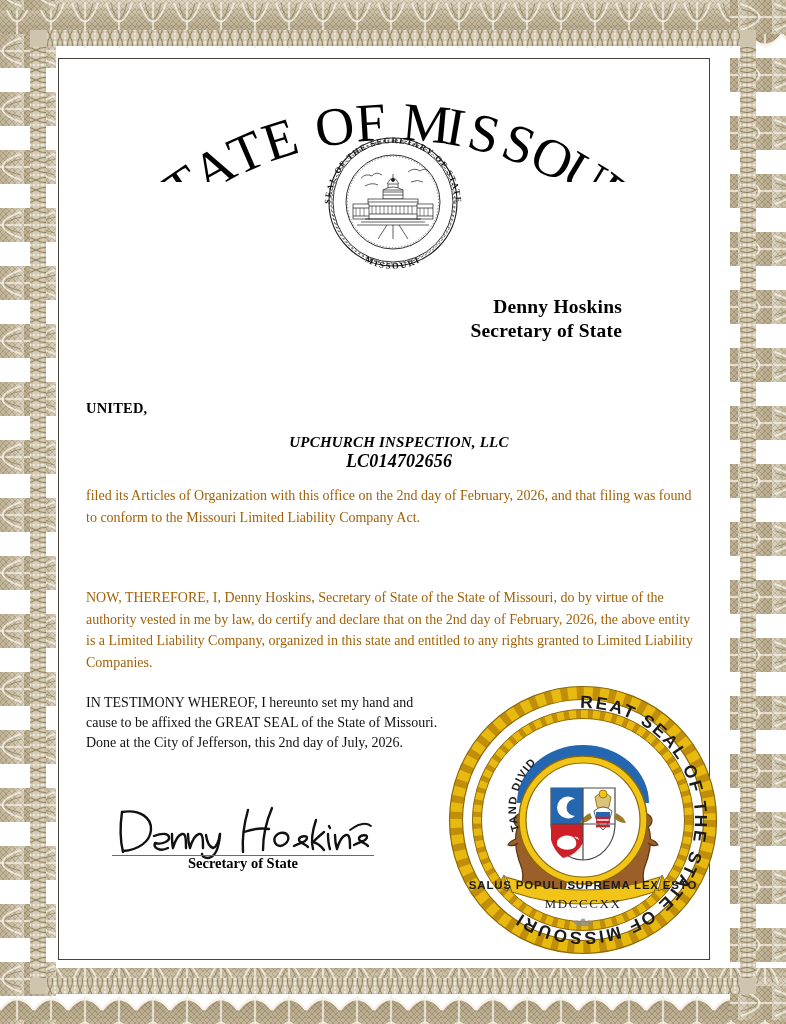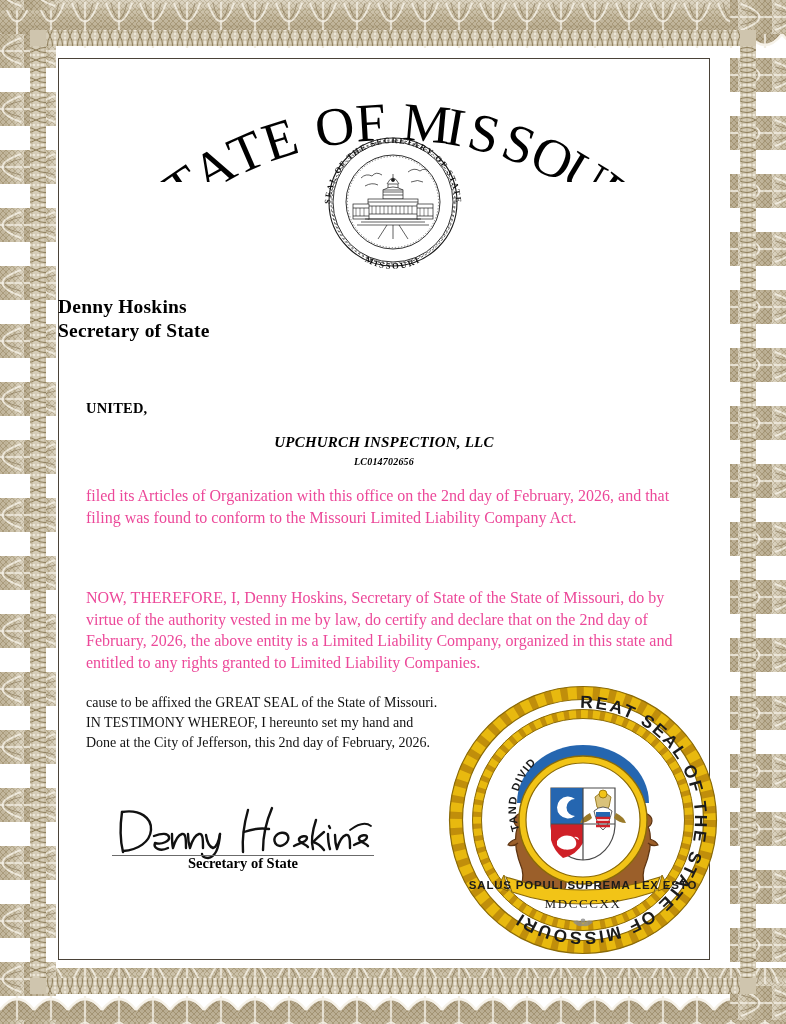--- a/index.html
+++ b/index.html
@@ -32,49 +32,50 @@
     fill:#000;
   }
 
   
   .sos-seal{position:absolute;left:313px;top:128px;width:160px;height:144px;}
   .sos-seal svg{display:block;}
 
   
   .officer{
     position:absolute;left:58px;top:295px;width:564px;
-    text-align:left;
+    text-align:right;
     font-weight:bold;font-size:19.5px;line-height:24px;
     letter-spacing:.2px;color:#000;
   }
   .cert-title{
     position:absolute;left:58px;top:362px;width:652px;
     text-align:center;font-size:16.5px;letter-spacing:.4px;color:#111;
   }
 
   
   .whereas{
     position:absolute;left:86px;top:400px;
     font-size:14.5px;font-weight:bold;color:#000;letter-spacing:.2px;
   }
   .entity-block{
     position:absolute;left:58px;top:433px;width:652px;
     text-align:center;
+    padding-left:15px;
   }
   .entity-name{
     font-weight:bold;font-style:italic;font-size:15px;letter-spacing:.2px;color:#000;
     line-height:19px;
   }
   .entity-id{
-    font-weight:bold;font-style:italic;font-size:10px;letter-spacing:.2px;color:#000;
+    font-weight:bold;font-style:italic;font-size:18px;letter-spacing:.2px;color:#000;
     line-height:19px;
   }
   .para{
     position:absolute;left:86px;width:608px;
-    font-size:16px;line-height:21.5px;color:#ec4899;text-align:left;
+    font-size:14px;line-height:21.5px;color:#a16207;text-align:left;
   }
   .p1{top:485px;}
   .p2{top:541px;margin-top:46px;}
 
   .testimony{
     position:absolute;left:86px;top:693px;width:400px;
     font-size:14px;line-height:20px;color:#111;
   }
 
   
@@ -261,23 +262,23 @@
 
   <div class="entity-block">
     <div class="entity-name">UPCHURCH INSPECTION, LLC</div>
     <div class="entity-id">LC014702656</div>
   </div>
 
   <div class="para p1">filed its Articles of Organization with this office on the 2nd day of February, 2026, and that filing was found to conform to the Missouri Limited Liability Company Act.</div>
   <div class="para p2">NOW, THEREFORE, I, Denny Hoskins, Secretary of State of the State of Missouri, do by virtue of the authority vested in me by law, do certify and declare that on the 2nd day of February, 2026, the above entity is a Limited Liability Company, organized in this state and entitled to any rights granted to Limited Liability Companies.</div>
 
   <div class="testimony">
+    <div>IN TESTIMONY WHEREOF, I hereunto set my hand and</div>
     <div>cause to be affixed the GREAT SEAL of the State of Missouri.</div>
-    <div>IN TESTIMONY WHEREOF, I hereunto set my hand and</div>
-    <div>Done at the City of Jefferson, this 2nd day of February, 2026.</div>
+    <div>Done at the City of Jefferson, this 2nd day of July, 2026.</div>
   </div>
 
   <div class="sig-wrap">
     <svg viewBox="0 0 262 62" xmlns="http://www.w3.org/2000/svg">
       <g fill="none" stroke="#111" stroke-width="2.4" stroke-linecap="round" stroke-linejoin="round">
 
         <path d="M10 12 C8 26 8 40 11 52"></path>
         <path d="M10 12 C28 9 40 18 39 30 C38 42 26 50 11 51"></path>
 
         <path d="M42 36 C50 33 56 33 57 37 C58 41 50 45 43 43 C41 48 48 52 56 48"></path>

